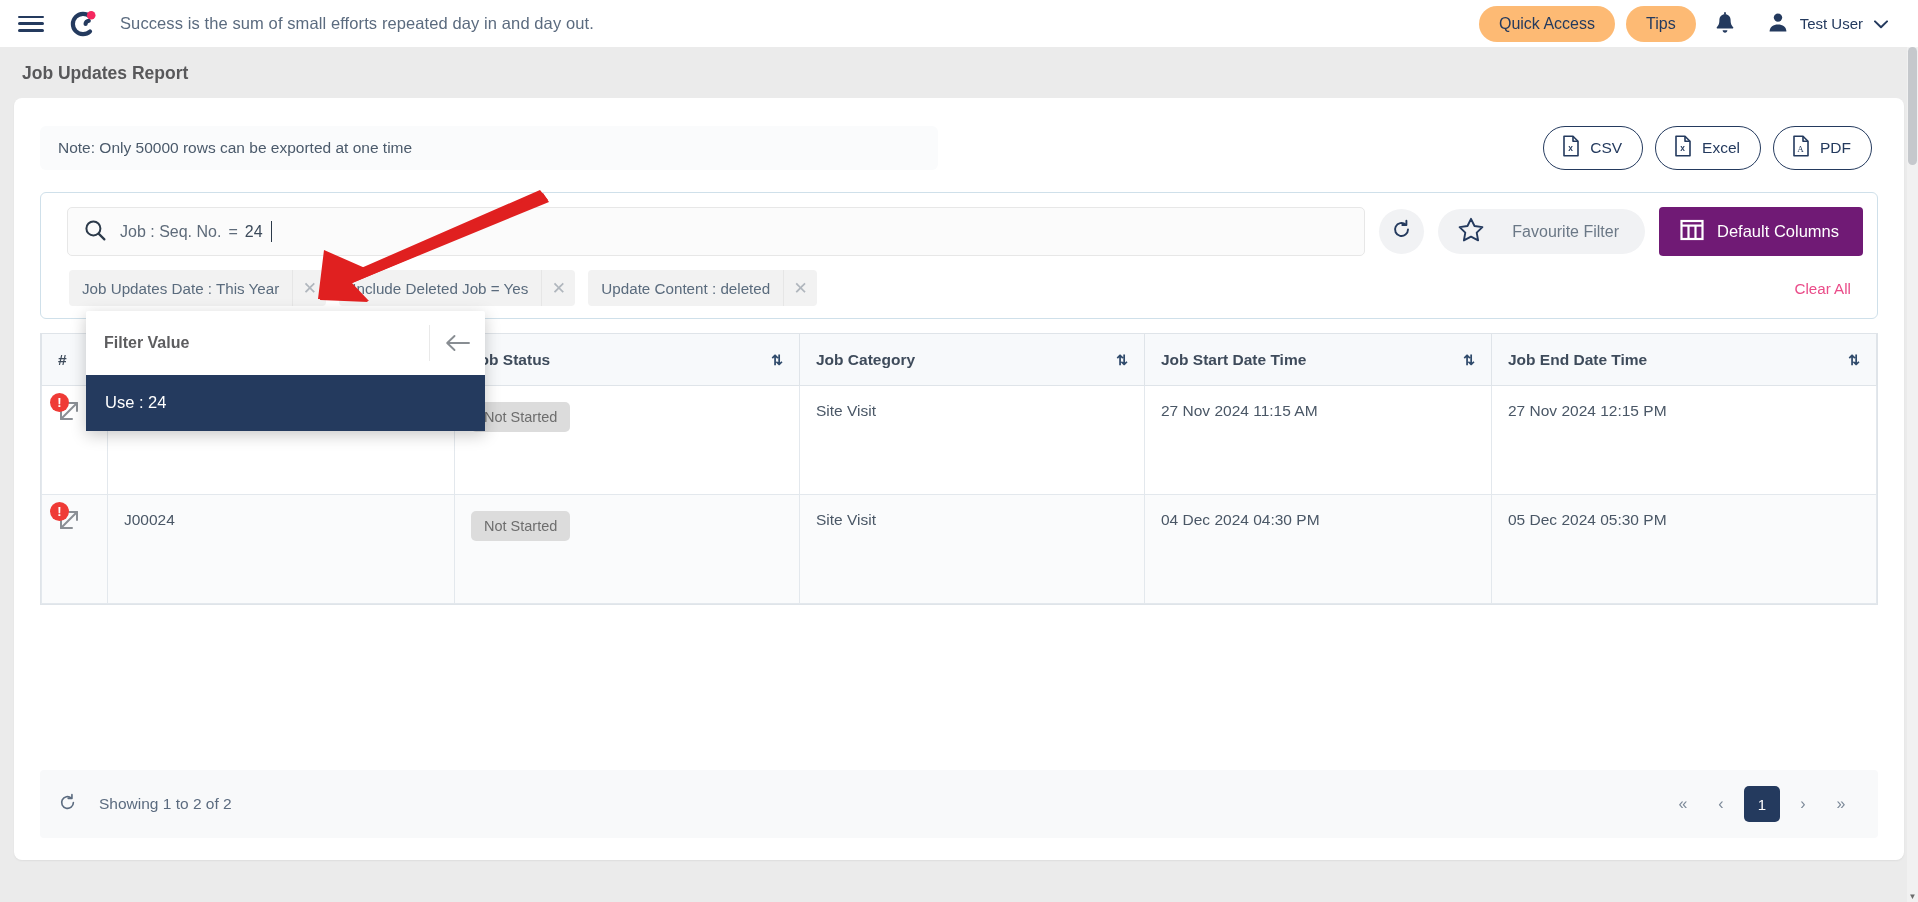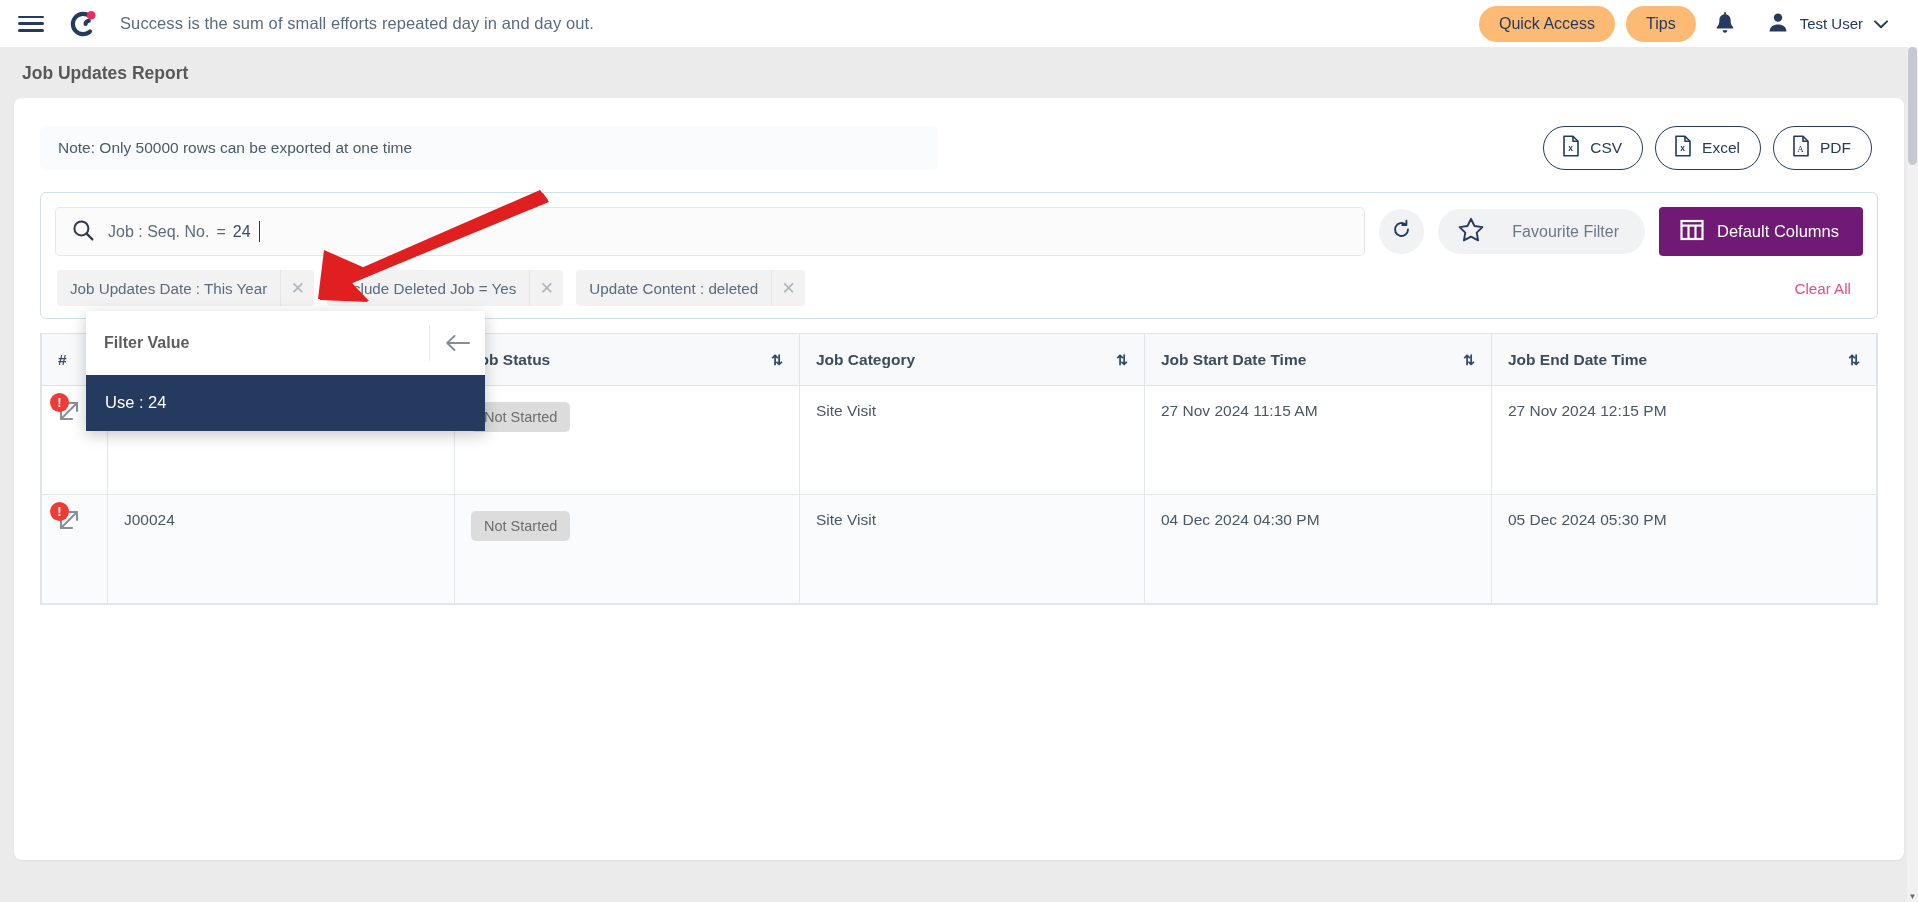--- a/index.html
+++ b/index.html
@@ -93,21 +93,21 @@
     background: #fff;
     cursor: pointer;
   }
 
   
   .filter-panel {
     margin: 22px 26px 0 26px;
     border: 1px solid #cfe0ea;
     border-radius: 6px;
     background: #fff;
-    padding: 14px 14px 12px 14px;
+    padding: 14px 14px 12px 26px;
     position: relative;
   }
   .search-row { display: flex; align-items: center; gap: 14px; }
   .search-box {
     flex: 1;
     height: 49px;
     background: #fbfbfb;
     border: 1px solid #e7e7e7;
     border-radius: 5px;
     display: flex; align-items: center;
@@ -535,20 +535,38 @@
             <span class="status-badge">Not Started</span>
           </td>
           <td>Site Visit</td>
           <td>04 Dec 2024 04:30 PM</td>
           <td>05 Dec 2024 05:30 PM</td>
         </tr>
       </tbody>
     </table>
   </div>
 
+  <div class="foot">
+    <div class="foot-left">
+      <span>
+        <svg width="19" height="19" viewBox="0 0 21 21">
+          <path d="M17 10.5a6.5 6.5 0 1 1-2.3-4.96" fill="none" stroke="#5b6b7f" stroke-width="1.8" stroke-linecap="round"></path>
+          <path d="M15.4 1.8v4.2h-4.1" fill="none" stroke="#5b6b7f" stroke-width="1.8" stroke-linecap="round" stroke-linejoin="round"></path>
+        </svg>
+      </span>
+      <span>Showing 1 to 2 of 2</span>
+    </div>
+    <div class="pager">
+      <div class="pg">«</div>
+      <div class="pg">‹</div>
+      <div class="pg active">1</div>
+      <div class="pg">›</div>
+      <div class="pg">»</div>
+    </div>
+  </div>
 </div>
 
 <svg class="arrow-anno" width="1918" height="902">
   <g transform="translate(0,0)">
     <path d="M540 190 L352 272 L325 252 L320 300 L368 302 L350 284 L548 200 Z" fill="#e02020"></path>
     <path d="M543 193 L365 268 L324 250 L318 299 L369 301 L352 283 L549 202 Z" fill="#e02020"></path>
   </g>
 </svg>
 
 <div class="scroll-track">

